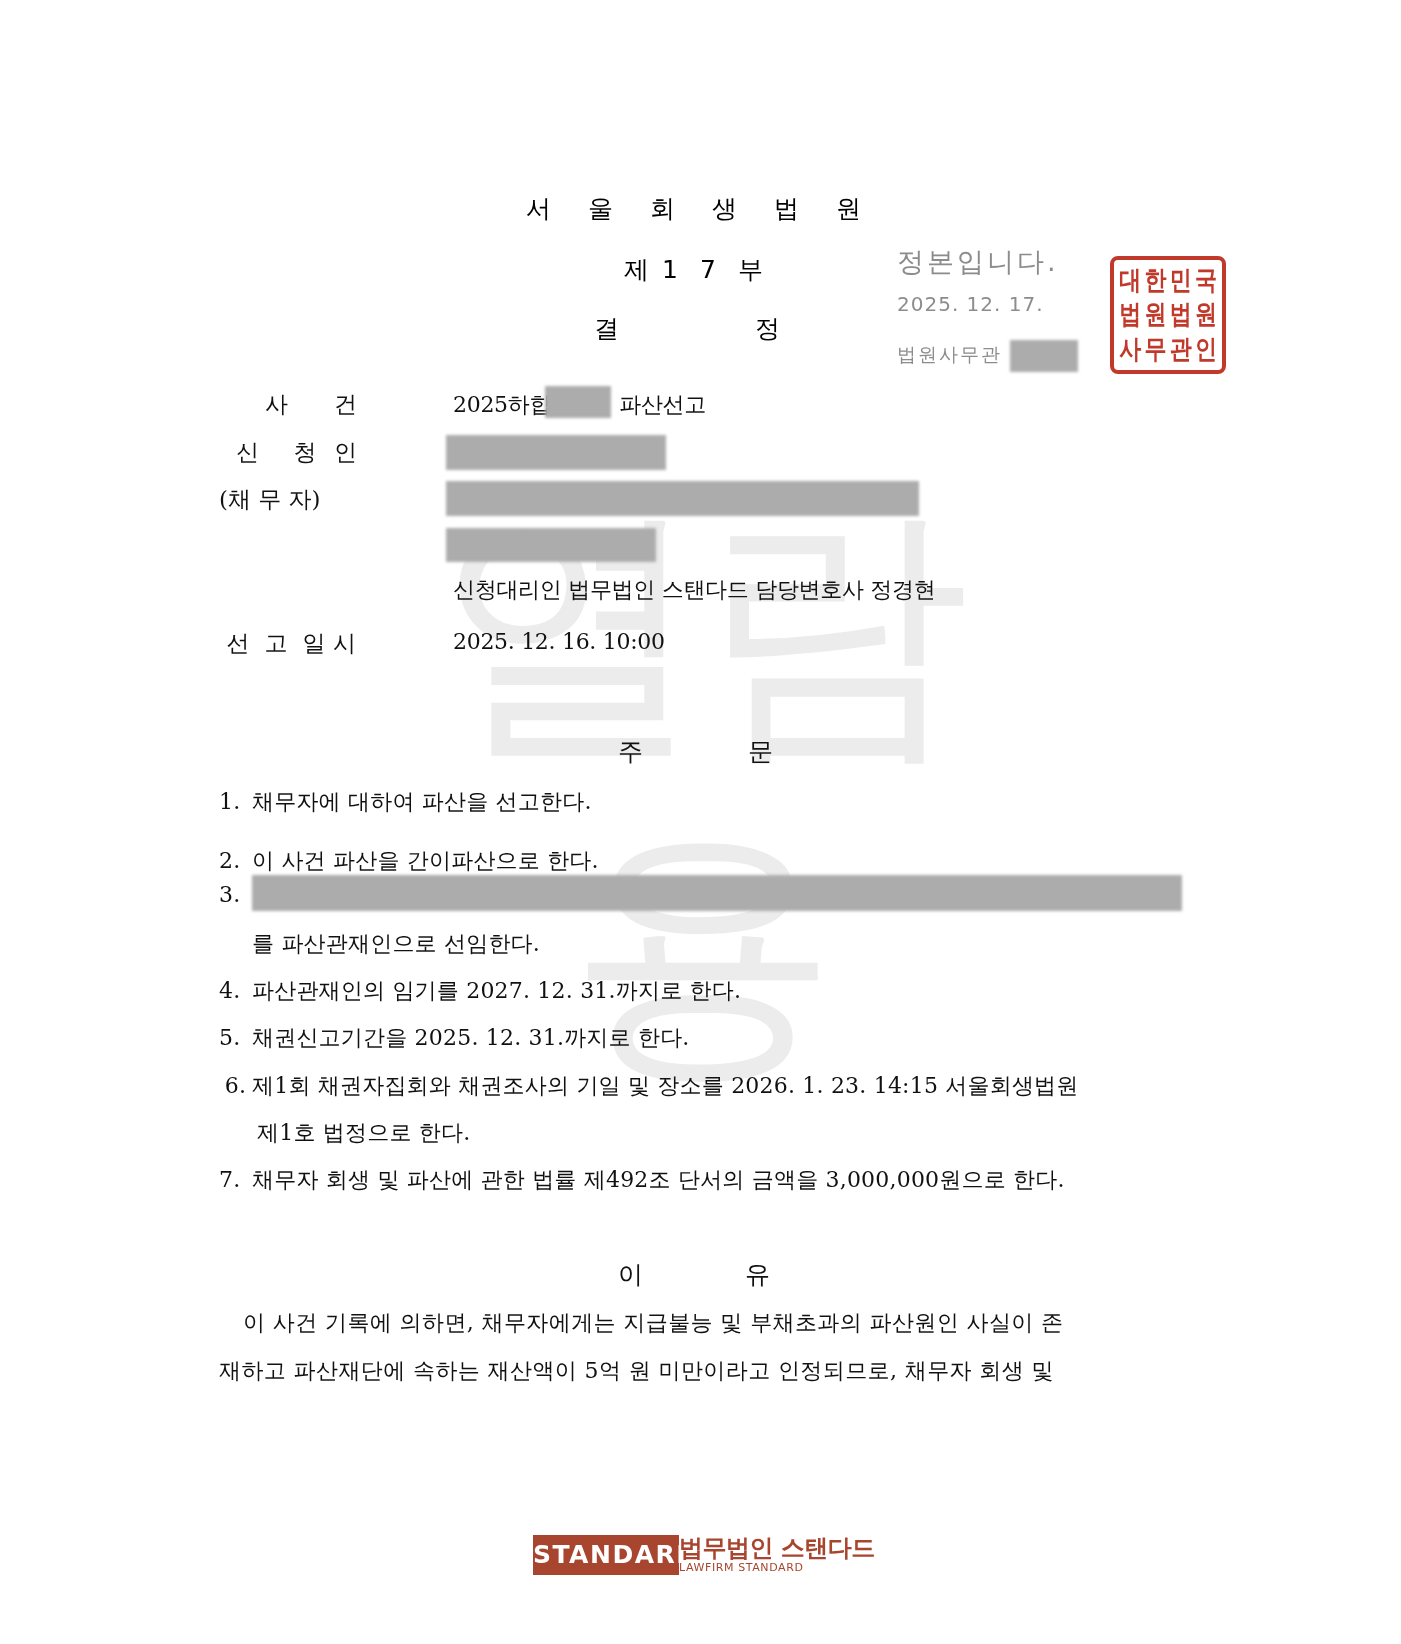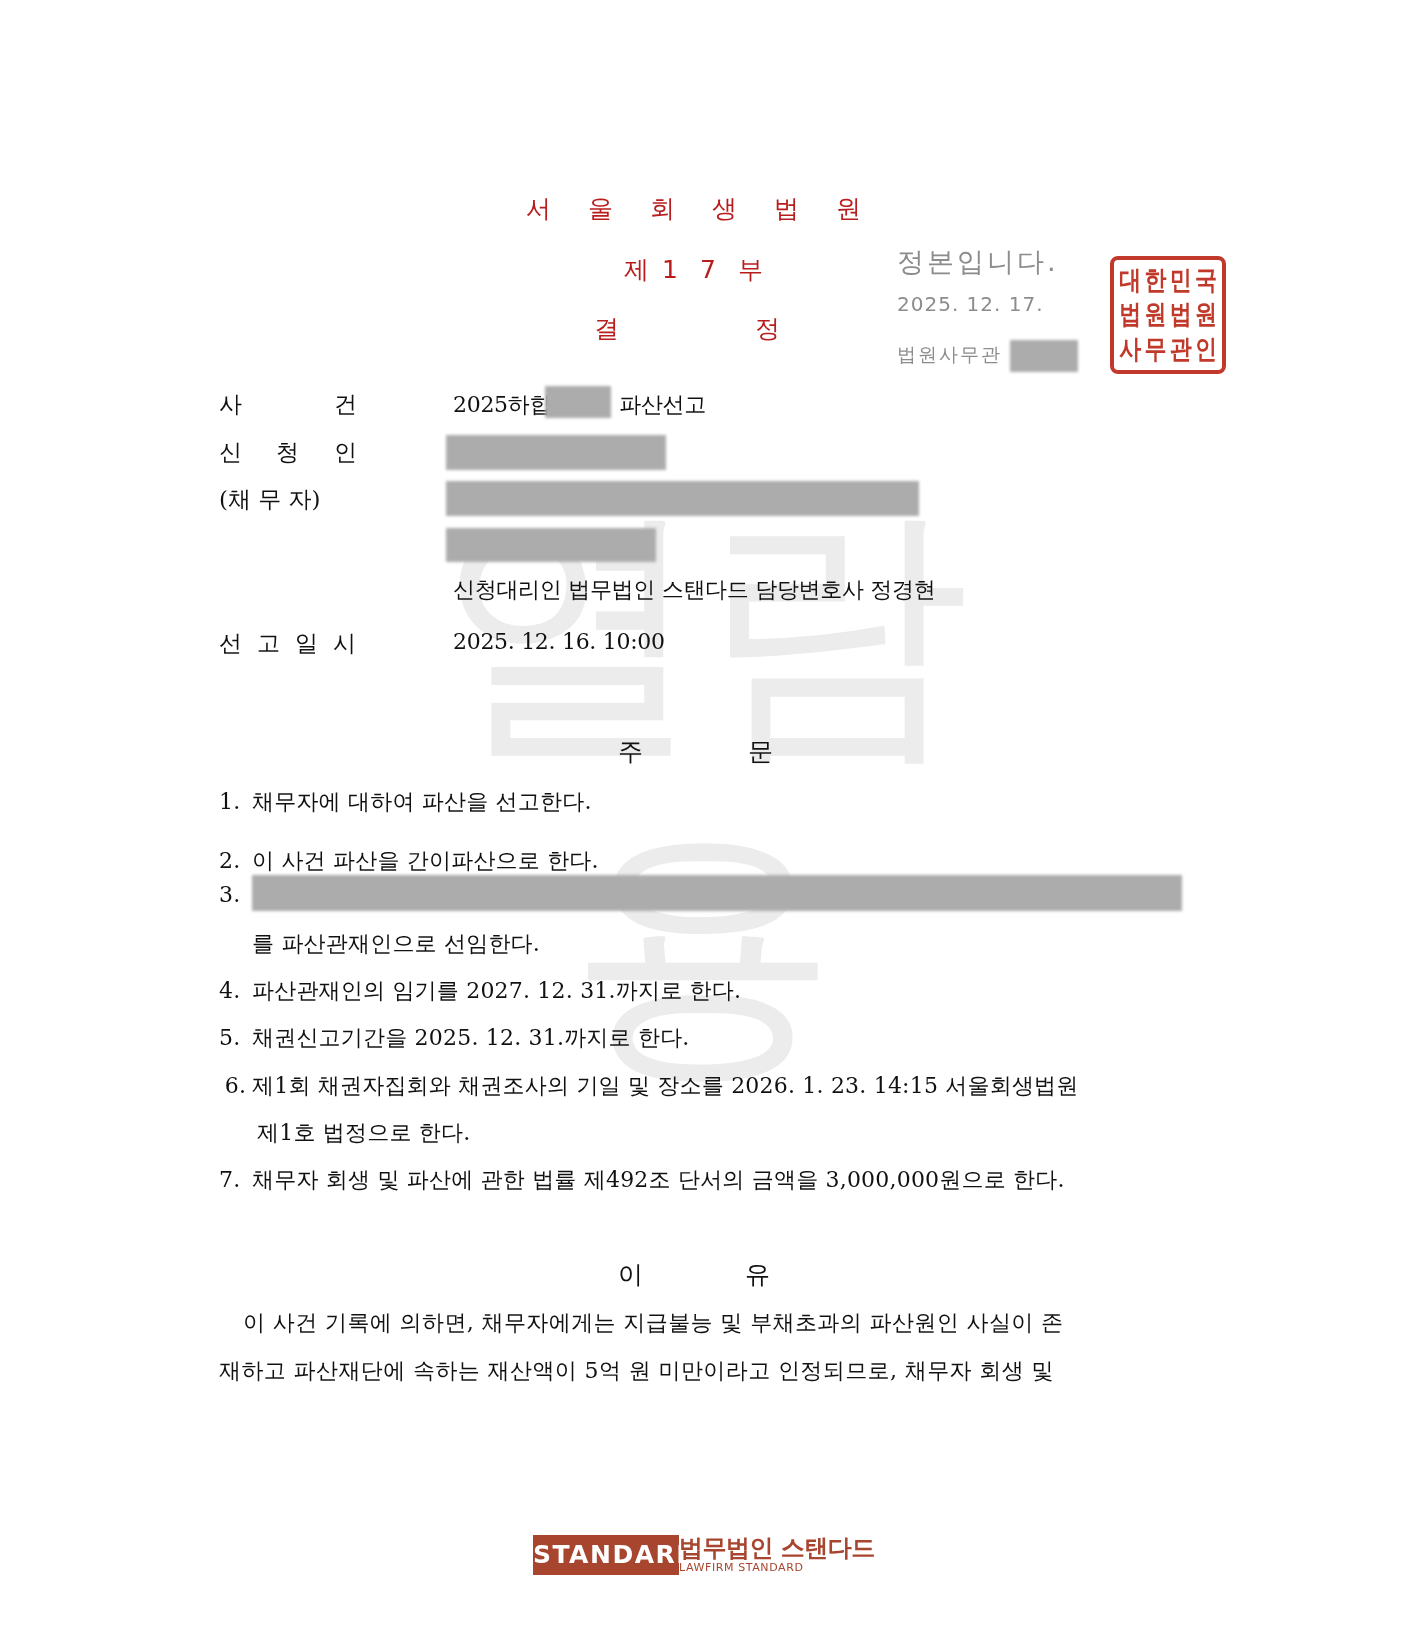--- a/index.html
+++ b/index.html
@@ -8,21 +8,21 @@
     .abs { position: absolute; white-space: nowrap; }
 
     
     .watermark {
       position: absolute; left: 310px; top: 470px; width: 780px; height: 320px;
       font-family: "DejaVu Sans", "Liberation Sans", sans-serif;
       font-size: 270px; line-height: 320px; color: #ececec; letter-spacing: -6px;
       text-align: center; z-index: 0; user-select: none;
     }
 
-    .header-line { font-family: "DejaVu Sans", "Liberation Sans", sans-serif; font-size: 25px; color: #b91c1c; }
+    .header-line { font-family: "DejaVu Sans", "Liberation Sans", sans-serif; font-size: 25px; color: #000000; }
     .court-name { left: 526px; top: 192px; letter-spacing: 0; }
     .court-name span { display: inline-block; width: 62px; }
     .division { left: 624px; top: 253px; }
     .division span { display: inline-block; width: 38px; }
     .doc-type { left: 594px; top: 312px; }
     .doc-type span { display: inline-block; width: 161px; }
 
     .certify { font-family: "DejaVu Sans", "Liberation Sans", sans-serif; color: #8c8c8c; }
     .certify-title { left: 897px; top: 244px; font-size: 27px; letter-spacing: 3px; }
     .certify-date { left: 897px; top: 292px; font-size: 20px; letter-spacing: 1px; }
@@ -35,21 +35,21 @@
       border: 4px solid #c0392b; border-radius: 8px; background: #fff;
       display: grid; grid-template-columns: repeat(4, 1fr); grid-template-rows: repeat(3, 1fr);
       padding: 4px; gap: 1px; z-index: 3;
     }
     .seal span {
       color: #c0392b; font-family: "DejaVu Sans", "Liberation Sans", sans-serif;
       font-size: 22px; font-weight: bold; line-height: 34px; text-align: center;
       transform: scaleY(1.2); display: block; overflow: hidden;
     }
 
-    .label { font-size: 23px; left: 219px; }
+    .label { font-size: 23px; left: 219px; text-align: center; }
     .label span { display: inline-block; }
     .val { font-size: 22px; left: 453px; letter-spacing: -0.3px; }
 
     .section-title { font-family: "DejaVu Sans", "Liberation Sans", sans-serif; font-size: 25px; }
     .section-title span { display: inline-block; }
 
     .order-item { font-size: 22px; left: 219px; letter-spacing: 0.2px; }
     .order-cont { font-size: 22px; left: 252px; letter-spacing: 0.2px; }
     .order-num { display: inline-block; width: 33px; }
     .para { font-size: 22px; left: 219px; letter-spacing: 0.4px; }

